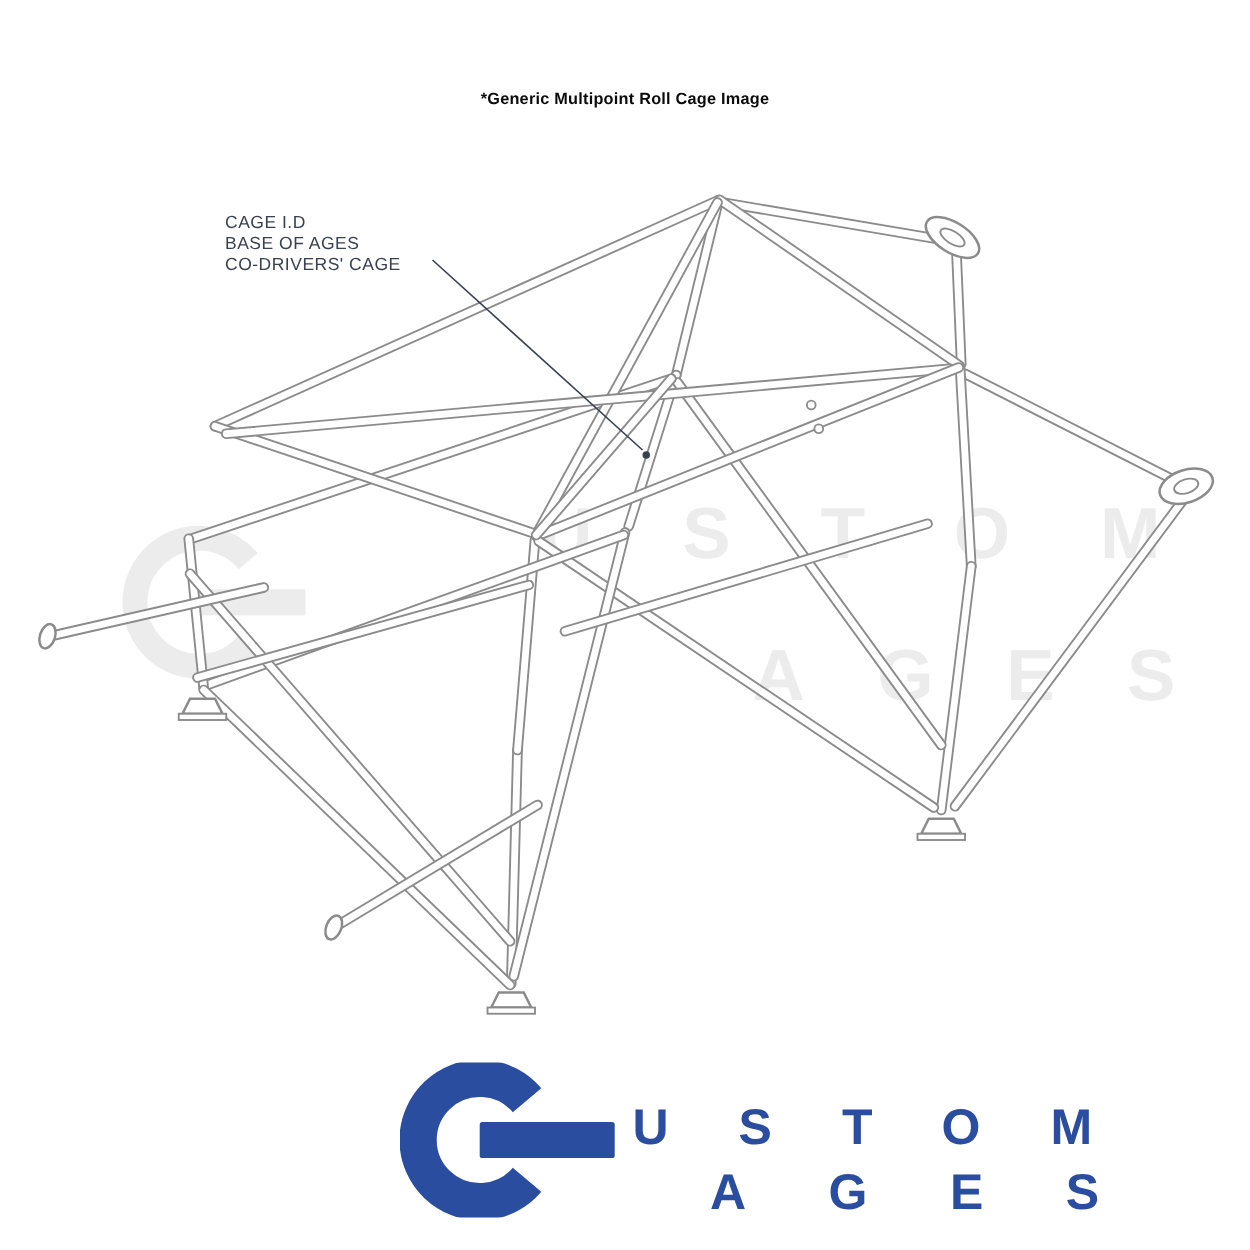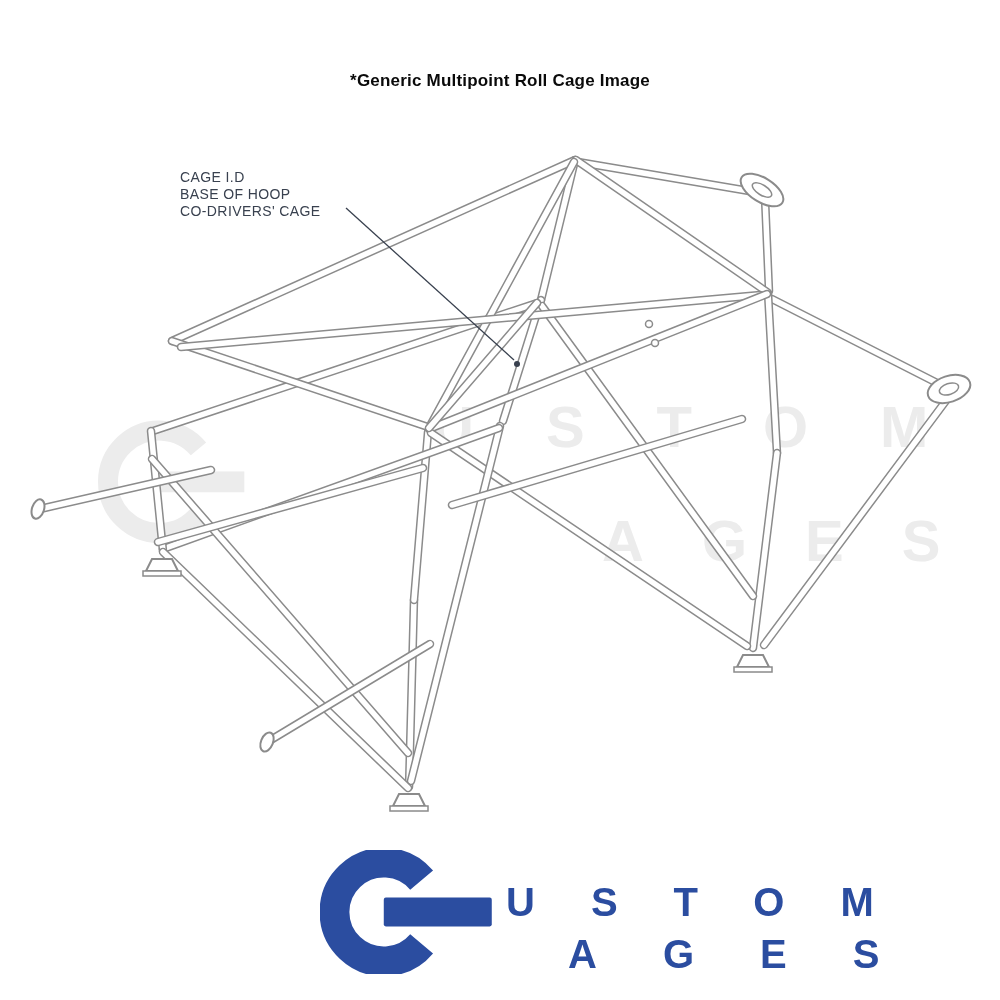--- a/index.html
+++ b/index.html
@@ -6,21 +6,21 @@
   body{
     width:1000px;height:1000px;position:relative;overflow:hidden;
     background:#ffffff;
     font-family:"Liberation Sans", sans-serif;
   }
   .abs{position:absolute;}
   .sr{position:absolute;width:1px;height:1px;overflow:hidden;clip-path:inset(50%);white-space:nowrap;}
 
   #image-title{
     top:71px;left:0;width:1000px;text-align:center;
-    font-size:17px;font-weight:bold;color:#0a0a0a;letter-spacing:0.2px;
+    font-size:13px;font-weight:bold;color:#0a0a0a;letter-spacing:0.2px;
   }
 
   #annotation{
     top:169px;left:180px;
     font-size:14px;line-height:17px;letter-spacing:0.4px;
     color:#39414f;
   }
 
   
   .wm-word{
@@ -133,21 +133,21 @@
   <line x1="346" y1="208" x2="514" y2="360" stroke="#39414f" stroke-width="1.3"></line>
   <circle cx="517" cy="364" r="3" fill="#39414f"></circle>
   <circle cx="649" cy="324" r="3.5" fill="#ffffff" stroke="#8b8b8b" stroke-width="1.5"></circle>
   <circle cx="655" cy="343" r="3.5" fill="#ffffff" stroke="#8b8b8b" stroke-width="1.5"></circle>
 </svg>
 
 <div class="abs" id="image-title">*Generic Multipoint Roll Cage Image</div>
 
 <div class="abs" id="annotation">
   <div>CAGE I.D</div>
-  <div>BASE OF HOOP</div>
+  <div>BASE OF AGES</div>
   <div>CO-DRIVERS' CAGE</div>
 </div>
 
 <div class="abs" id="logo-c">
   <span class="sr">C</span>
   <svg width="180" height="124" viewBox="0 0 175 120">
     <path d="M 98.8 29.1 A 48 48 0 1 0 98.8 90.9" fill="none" stroke="#2b4da0" stroke-width="29"></path>
     <rect x="62" y="46" width="105" height="28" rx="2" fill="#2b4da0"></rect>
   </svg>
 </div>

